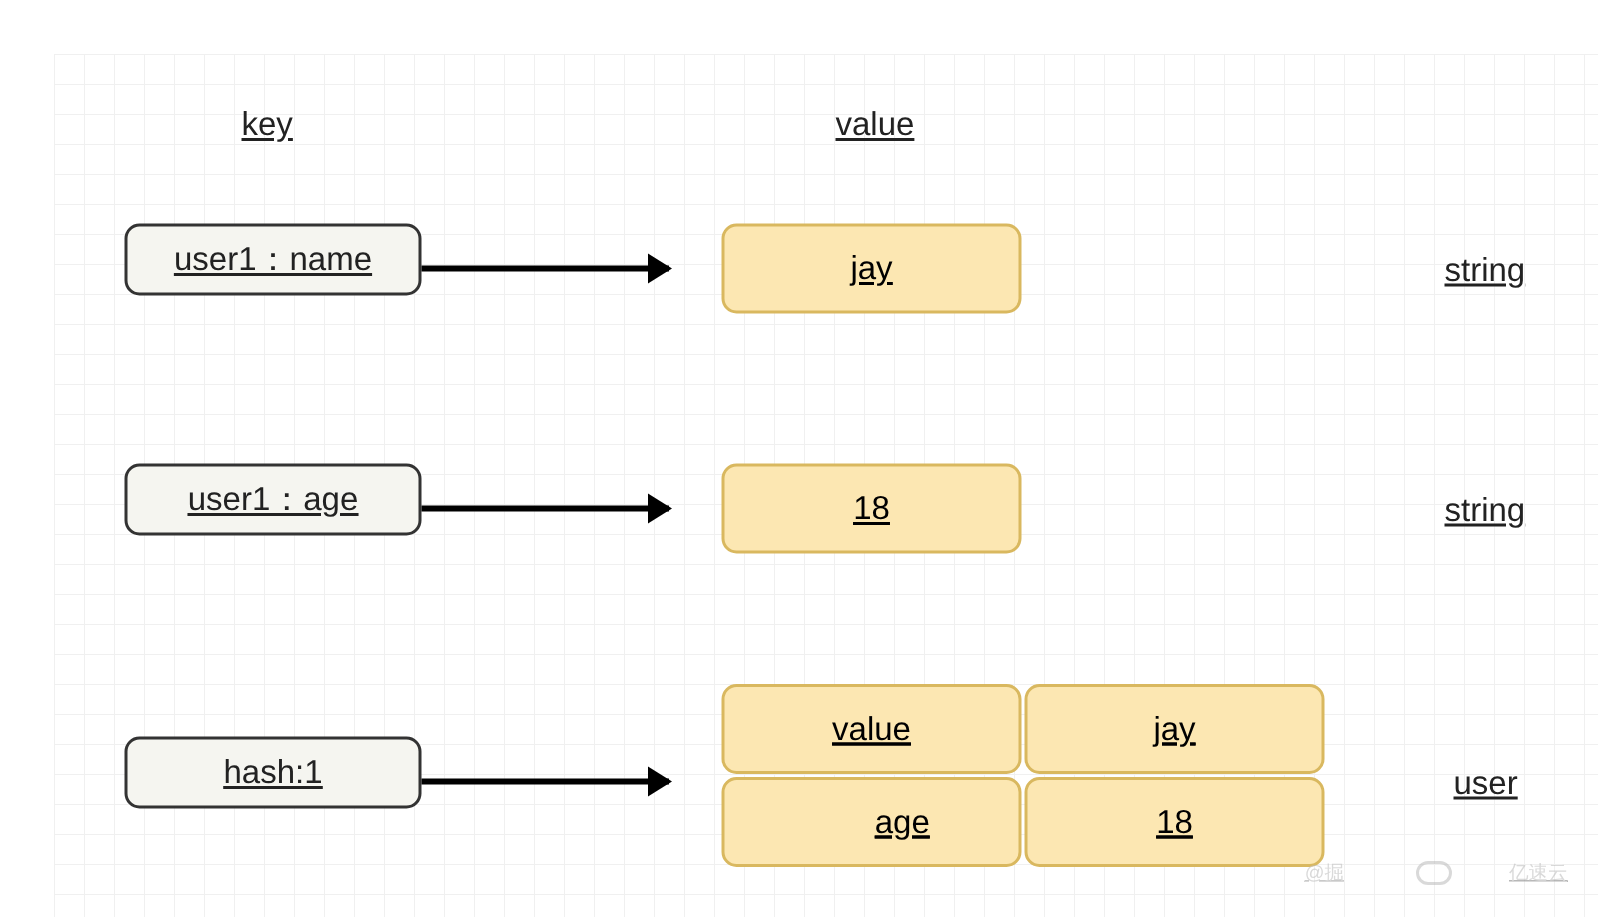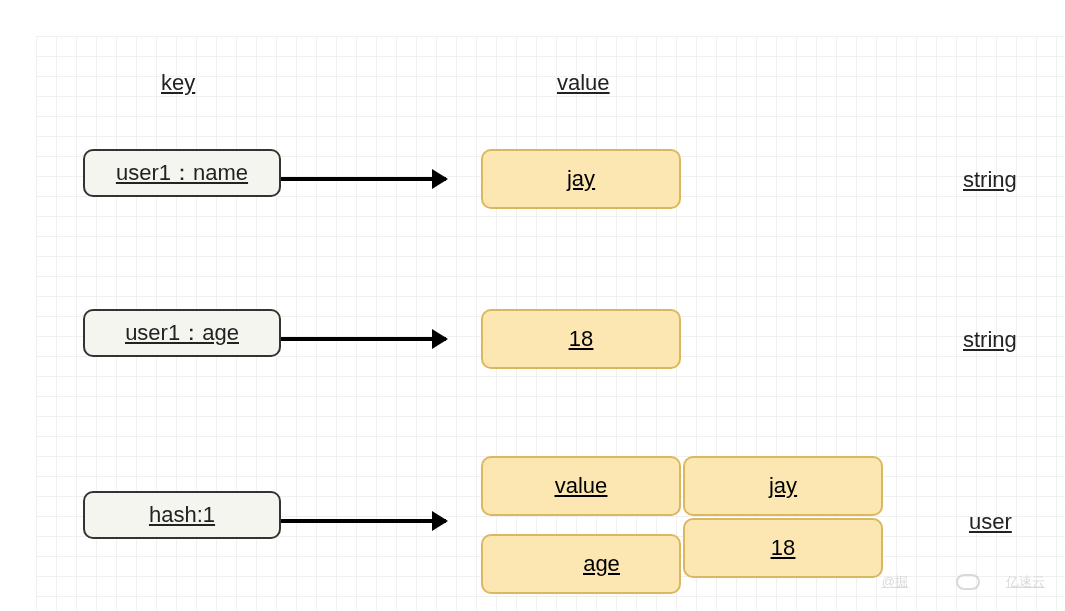--- a/index.html
+++ b/index.html
@@ -80,21 +80,21 @@
       gap: 12px;
       opacity: 0.55;
     }
     .wm-text {
       font-size: 13px;
       color: #bbb;
     }
     .wm-logo {
       display: flex;
       align-items: center;
-      gap: 2px;
+      gap: 14px;
     }
     .wm-cloud {
       width: 24px;
       height: 16px;
       border: 2px solid #bbb;
       border-radius: 8px 8px 8px 8px;
       position: relative;
     }
     .wm-brand {
       font-size: 13px;
@@ -131,21 +131,21 @@
   <span>hash:1</span>
 </div>
 <div class="arrow" style="left:245px; top:483px; width:165px;"></div>
 
 <div class="value-box" style="left:445px; top:420px;">
   <span>value</span>
 </div>
 <div class="value-box" style="left:647px; top:420px;">
   <span>jay</span>
 </div>
-<div class="value-box" style="left:445px; top:498px;padding-left:41px;">
+<div class="value-box" style="left:445px; top:482px;padding-left:41px;">
   <span>age</span>
 </div>
 <div class="value-box" style="left:647px; top:482px;">
   <span>18</span>
 </div>
 <div class="label" style="left:933px; top:473px;">user</div>
 
 <div class="watermark">
   <span class="wm-text">@掘</span>
   <div class="wm-logo">

